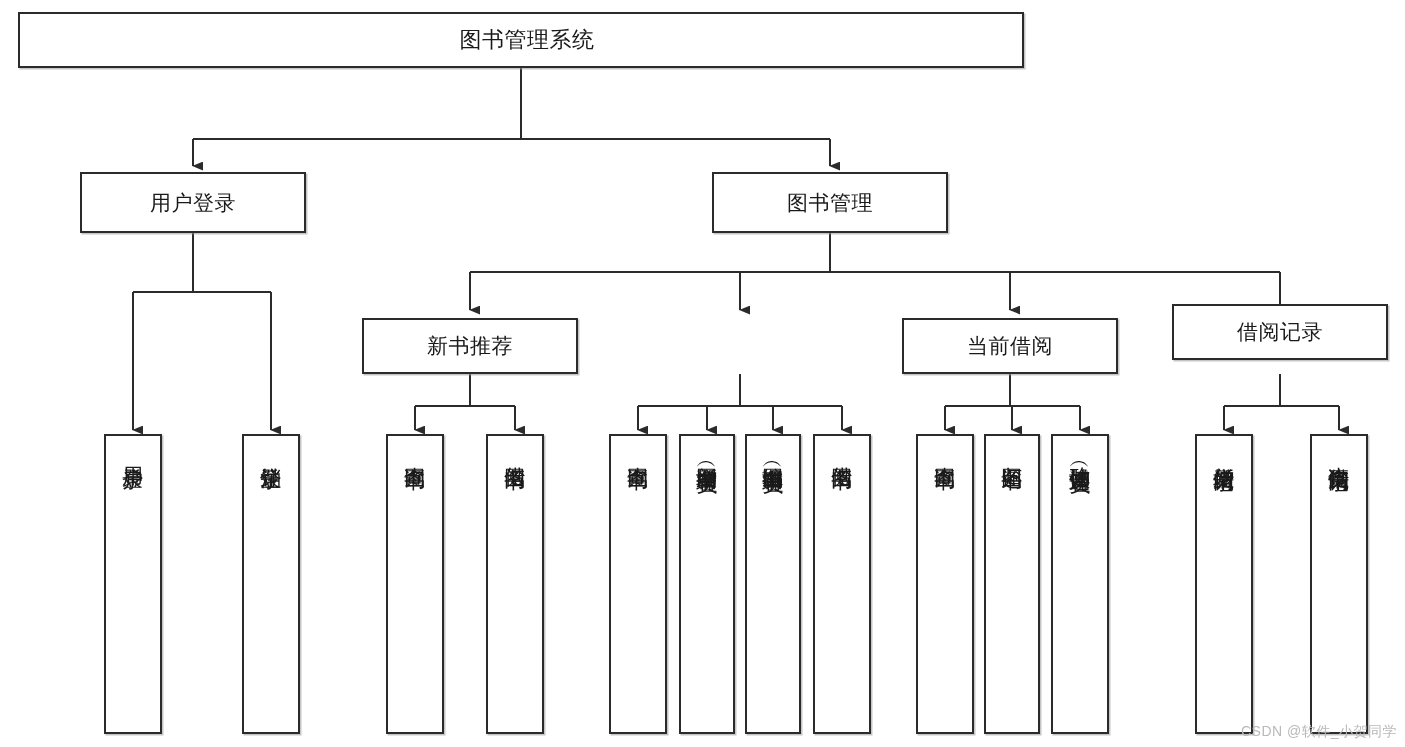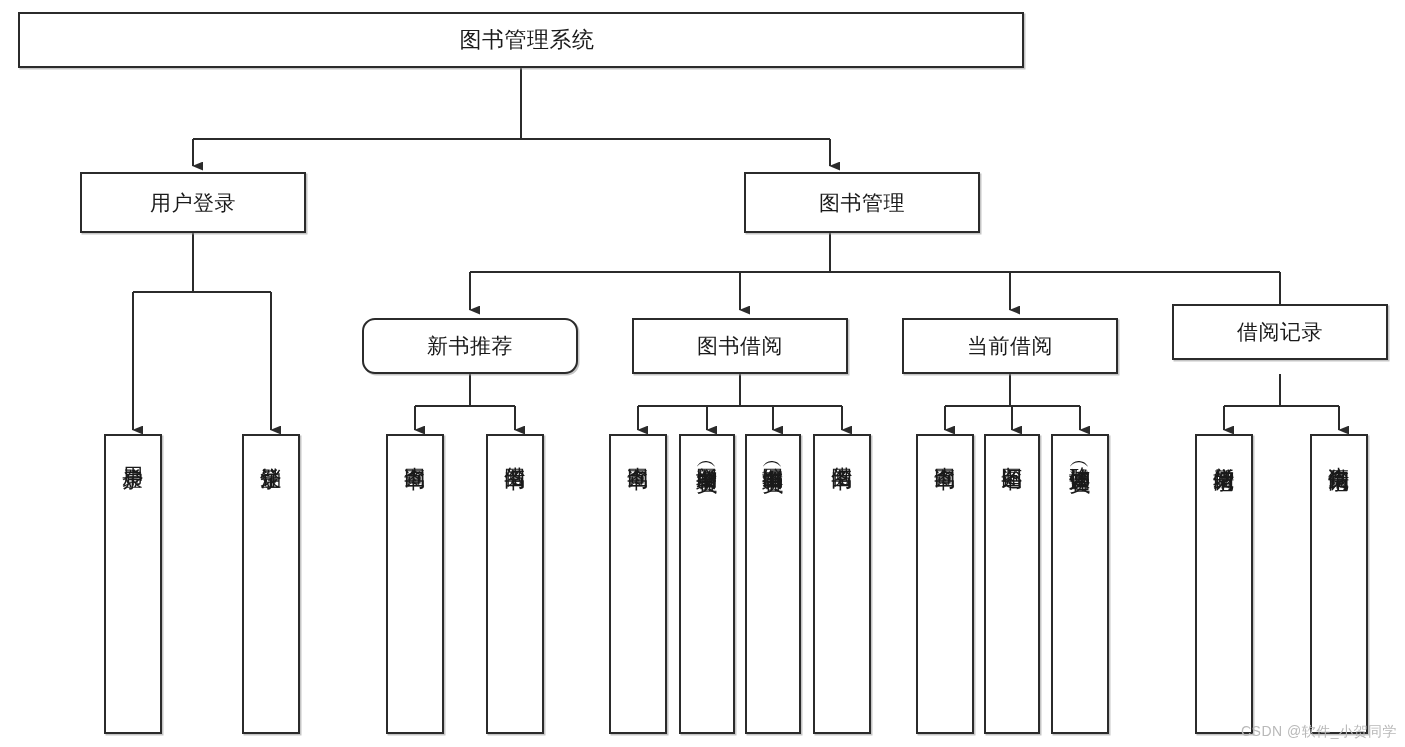--- a/index.html
+++ b/index.html
@@ -126,29 +126,26 @@
     </g>
   </svg>
 
   <div class="node node-root" style="left:18px; top:12px; width:1006px; height:56px;padding-left:12px;">
     <span class="label-h">图书管理系统</span>
   </div>
 
   <div class="node" style="left:80px; top:172px; width:226px; height:61px;">
     <span class="label-h">用户登录</span>
   </div>
-  <div class="node" style="left:712px; top:172px; width:236px; height:61px;margin-left:32px;">
+  <div class="node" style="left:712px; top:172px; width:236px; height:61px;">
     <span class="label-h">图书管理</span>
   </div>
 
-  <div class="node" style="left:362px; top:318px; width:216px; height:56px;border-radius:13px;">
+  <div class="node" style="left:362px; top:318px; width:216px; height:56px;">
     <span class="label-h">新书推荐</span>
-  </div>
-  <div class="node" style="left:632px; top:318px; width:216px; height:56px;">
-    <span class="label-h">图书借阅</span>
   </div>
   <div class="node" style="left:902px; top:318px; width:216px; height:56px;">
     <span class="label-h">当前借阅</span>
   </div>
   <div class="node" style="left:1172px; top:304px; width:216px; height:56px;">
     <span class="label-h">借阅记录</span>
   </div>
 
   <div class="node node-leaf" style="left:104px; top:434px; width:58px; height:300px;">
     <span class="label-v">用户登录</span>

